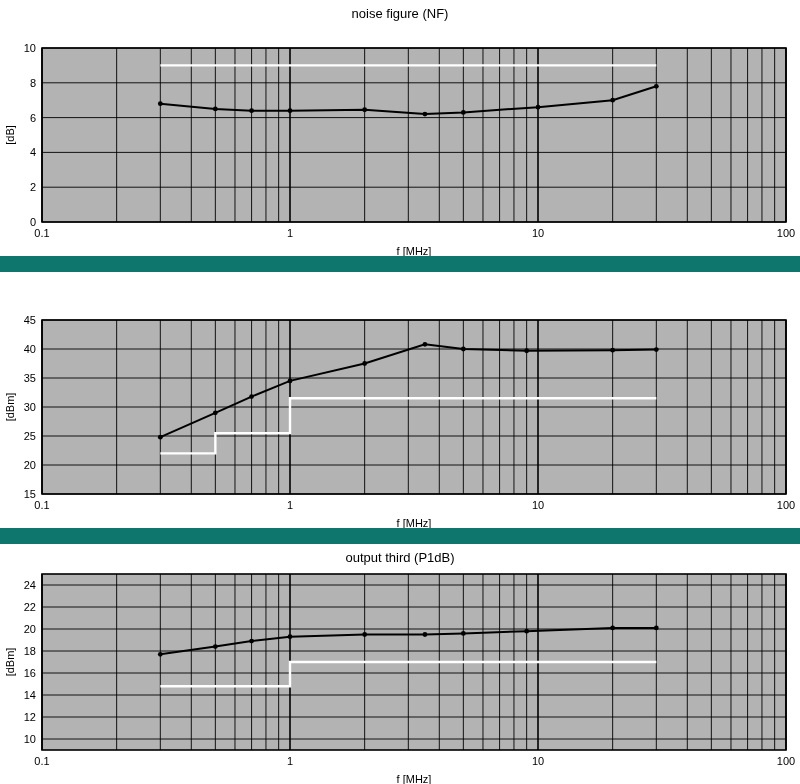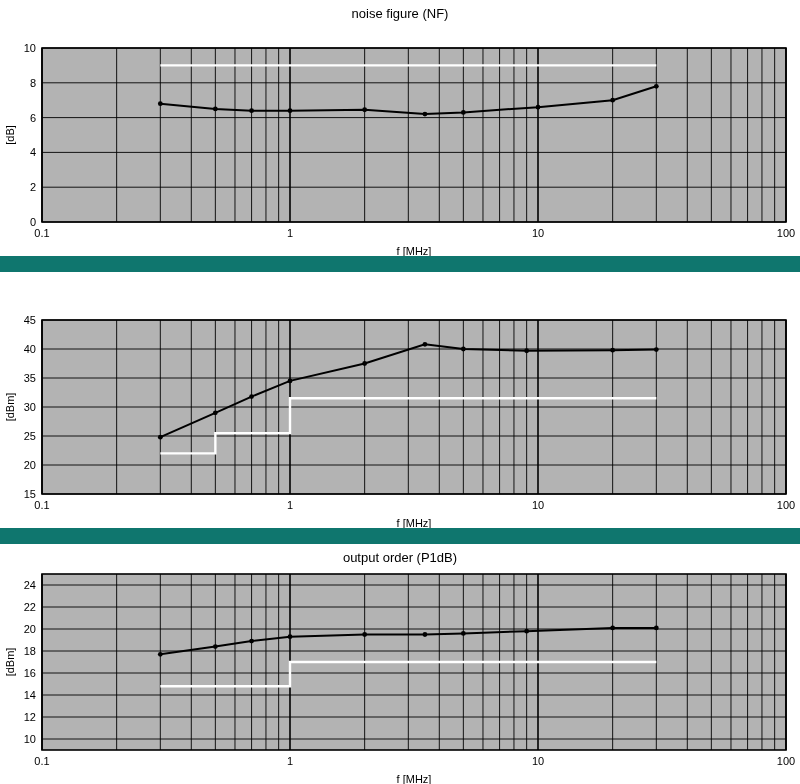--- a/index.html
+++ b/index.html
@@ -193,21 +193,21 @@
         <text x="42" y="237" text-anchor="middle" class="axis-text">0.1</text>
         <text x="290" y="237" text-anchor="middle" class="axis-text">1</text>
         <text x="538" y="237" text-anchor="middle" class="axis-text">10</text>
         <text x="786" y="237" text-anchor="middle" class="axis-text">100</text>
         <text x="414" y="255" text-anchor="middle" class="xlabel-text">f [MHz]</text>
         <text x="14" y="135" text-anchor="middle" class="ylabel-text" transform="rotate(-90 14 135)">[dBm]</text>
       </svg>
   </div>
 
   <div class="chart-panel" id="panel2">
-    <div class="chart-title">output order (P1dB)</div>
+    <div class="chart-title">output third (P1dB)</div>
     <svg class="plot-svg" id="svg2" width="800" height="240">
         <rect x="42" y="30" width="744" height="176" fill="#b3b3b3"></rect>
         <line x1="42" y1="30" x2="42" y2="206" stroke="#000000" stroke-width="1.6"></line>
         <line x1="116.65543892466735" y1="30" x2="116.65543892466735" y2="206" stroke="#000000" stroke-width="0.9"></line>
         <line x1="160.3260711704763" y1="30" x2="160.3260711704763" y2="206" stroke="#000000" stroke-width="0.9"></line>
         <line x1="191.31087784933467" y1="30" x2="191.31087784933467" y2="206" stroke="#000000" stroke-width="0.9"></line>
         <line x1="215.34456107533265" y1="30" x2="215.34456107533265" y2="206" stroke="#000000" stroke-width="0.9"></line>
         <line x1="234.98151009514365" y1="30" x2="234.98151009514365" y2="206" stroke="#000000" stroke-width="0.9"></line>
         <line x1="251.58431392353572" y1="30" x2="251.58431392353572" y2="206" stroke="#000000" stroke-width="0.9"></line>
         <line x1="265.96631677400205" y1="30" x2="265.96631677400205" y2="206" stroke="#000000" stroke-width="0.9"></line>

